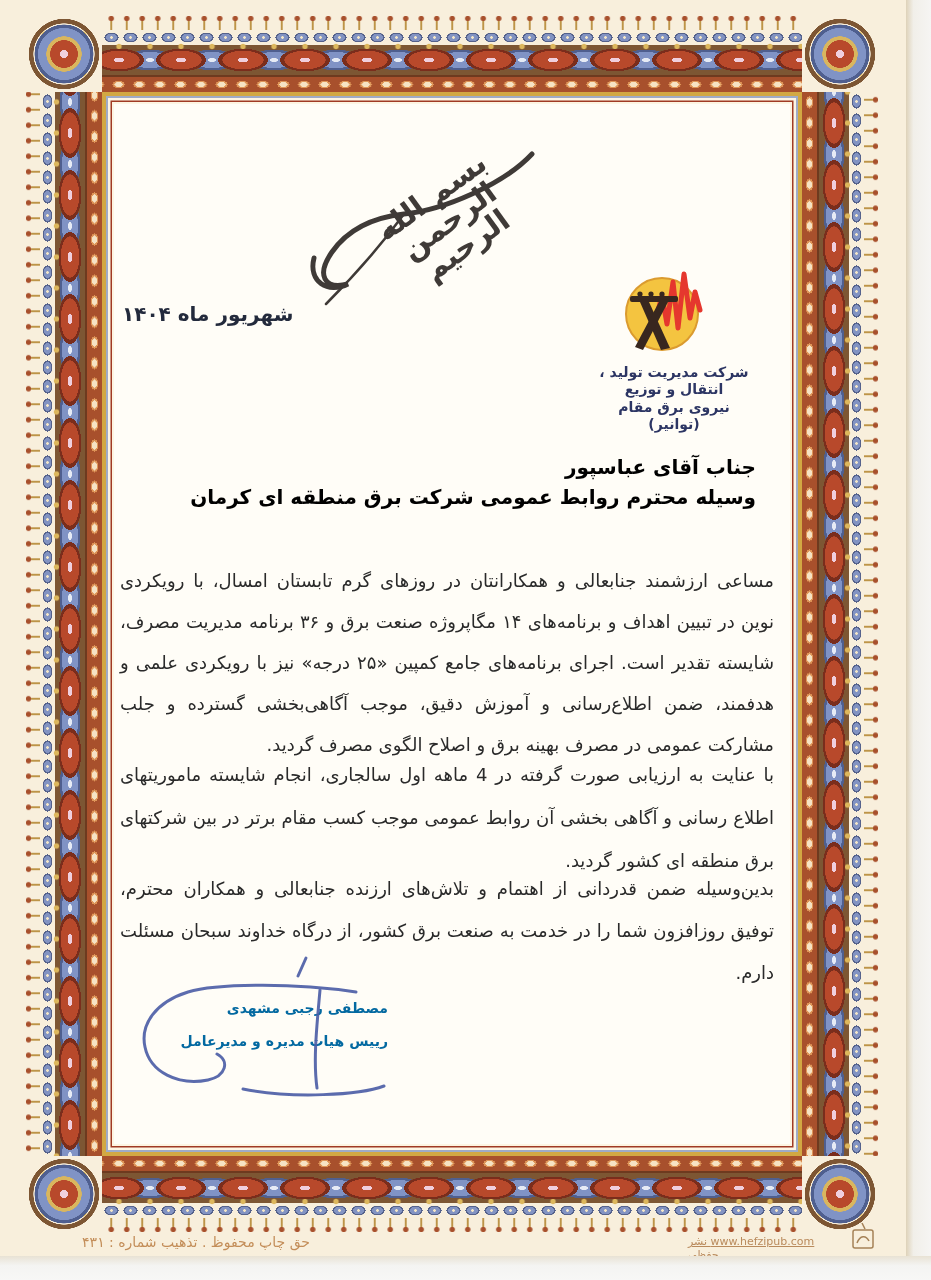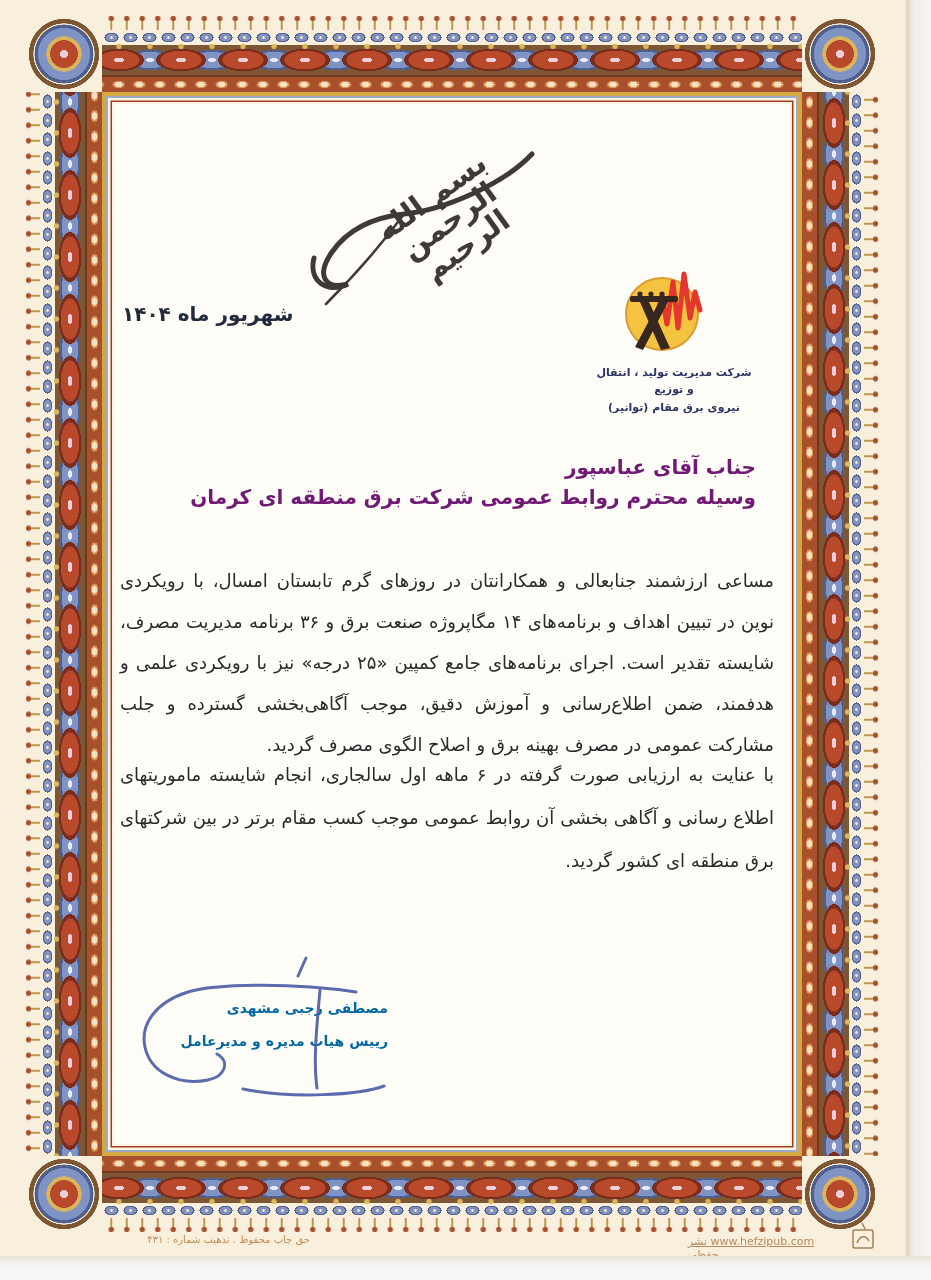--- a/index.html
+++ b/index.html
@@ -100,33 +100,33 @@
     transform:rotate(-36deg);
     font-size:30px;color:#3f3a37;font-weight:bold;
     letter-spacing:-2px;line-height:30px;text-align:center;
   }
   .bismillah svg{position:absolute;left:0;top:0;}
   
   .date-line{position:absolute;left:8px;top:198px;font-size:20px;font-weight:bold;color:#232a3c;}
   
   .logo-block{position:absolute;left:466px;top:160px;width:172px;text-align:center;}
   .logo-block .logo-svg{width:92px;height:92px;overflow:visible;}
-  .logo-caption{margin:4px 0 0 16px;font-size:11px;font-weight:bold;color:#2c3563;line-height:17px;}
-  
-  .recipient{position:absolute;right:34px;top:348px;text-align:right;font-weight:bold;color:#701a75;font-size:20px;line-height:30px;}
+  .logo-caption{margin:4px 0 0 16px;font-size:14px;font-weight:bold;color:#2c3563;line-height:17px;}
+  
+  .recipient{position:absolute;right:34px;top:348px;text-align:right;font-weight:bold;color:#000000;font-size:20px;line-height:30px;}
   
   .para{position:absolute;right:16px;left:6px;text-align:justify;color:#2a2a2a;font-size:18px;}
   .para-1{top:438px;line-height:41px;}
   .para-2{top:631px;line-height:43px;}
   .para-3{top:746px;line-height:42px;}
   
   .sig-block{position:absolute;left:24px;top:888px;width:250px;text-align:right;font-weight:bold;color:#0369a1;font-size:14px;line-height:33px;}
   .sig-svg{position:absolute;left:14px;top:848px;pointer-events:none;}
   
-  .footer-left{position:absolute;left:60px;top:1234px;width:250px;font-size:10px;color:#c38d58;direction:rtl;text-align:right;}
+  .footer-left{position:absolute;left:60px;top:1234px;width:250px;font-size:14px;color:#c38d58;direction:rtl;text-align:right;}
   .footer-right{position:absolute;left:688px;top:1235px;width:158px;font-size:11px;color:#b98a5c;direction:rtl;text-align:left;text-decoration:underline;}
   .publisher-mark{position:absolute;left:850px;top:1221px;}
 </style>
 </head>
 <body>
 
 <div class="page">
 
   <div class="strip strip-top"></div>
   <div class="strip strip-bottom"></div>
@@ -167,21 +167,22 @@
       <p class="logo-caption">شرکت مدیریت تولید ، انتقال و توزیع</p>
       <p class="logo-caption" style="margin-top:1px">نیروی برق مقام (توانیر)</p>
     </div>
 
     <div class="recipient">
       <div>جناب آقای عباسپور</div>
       <div>وسیله محترم روابط عمومی شرکت برق منطقه ای کرمان</div>
     </div>
 
     <p class="para para-1">مساعی ارزشمند جنابعالی و همکارانتان در روزهای گرم تابستان امسال، با رویکردی نوین در تبیین اهداف و برنامه‌های ۱۴ مگاپروژه صنعت برق و ۳۶ برنامه مدیریت مصرف، شایسته تقدیر است. اجرای برنامه‌های جامع کمپین «۲۵ درجه» نیز با رویکردی علمی و هدفمند، ضمن اطلاع‌رسانی و آموزش دقیق، موجب آگاهی‌بخشی گسترده و جلب مشارکت عمومی در مصرف بهینه برق و اصلاح الگوی مصرف گردید.</p>
-    <p class="para para-2">با عنایت به ارزیابی صورت گرفته در ۶ ماهه اول سالجاری، انجام شایسته ماموریتهای اطلاع رسانی و آگاهی بخشی آن روابط عمومی موجب کسب مقام برتر در بین شرکتهای برق منطقه ای کشور گردید.</p>
+    <p class="para para-2">با عنایت به ارزیابی صورت گرفته در 4 ماهه اول سالجاری، انجام شایسته ماموریتهای اطلاع رسانی و آگاهی بخشی آن روابط عمومی موجب کسب مقام برتر در بین شرکتهای برق منطقه ای کشور گردید.</p>
+    <p class="para para-3">بدین‌وسیله ضمن قدردانی از اهتمام و تلاش‌های ارزنده جنابعالی و همکاران محترم، توفیق روزافزون شما را در خدمت به صنعت برق کشور، از درگاه خداوند سبحان مسئلت دارم.</p>
 
     <div class="sig-block">
       <div>مصطفی رجبی مشهدی</div>
       <div>رییس هیات مدیره و مدیرعامل</div>
     </div>
     <svg class="sig-svg" width="290" height="150" viewBox="0 0 290 150">
       <g fill="none" stroke="#4a5ca5" stroke-width="3" stroke-linecap="round" opacity="0.9">
         <path d="M 178,6 L 170,24"></path>
         <path d="M 228,40 C 162,30 86,32 60,40 C 28,50 12,72 17,95 C 22,120 50,134 80,128 C 98,124 102,109 89,102"></path>
         <path d="M 192,38 C 189,72 185,108 189,136"></path>

